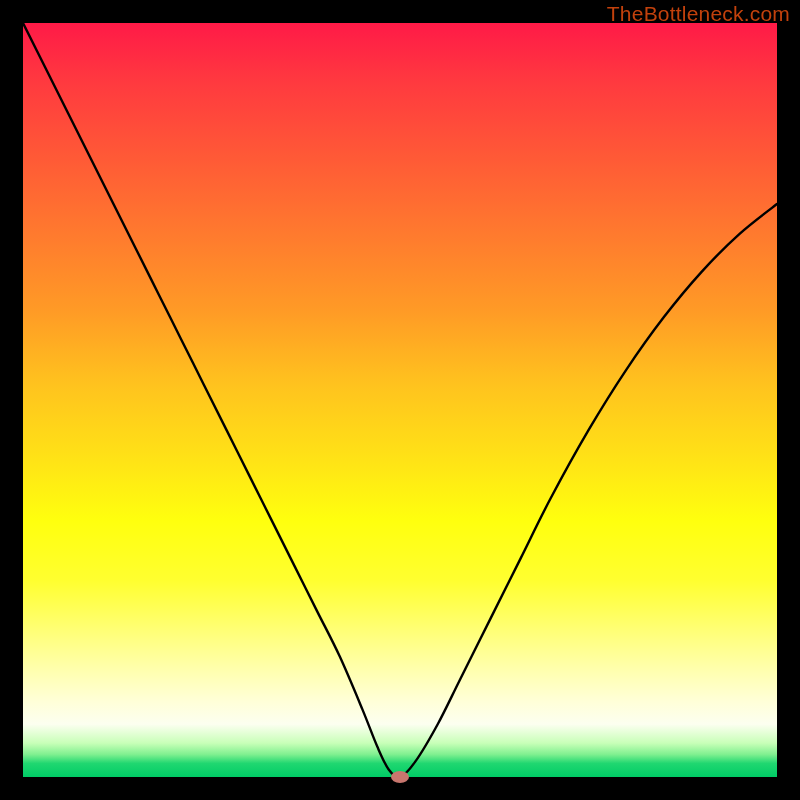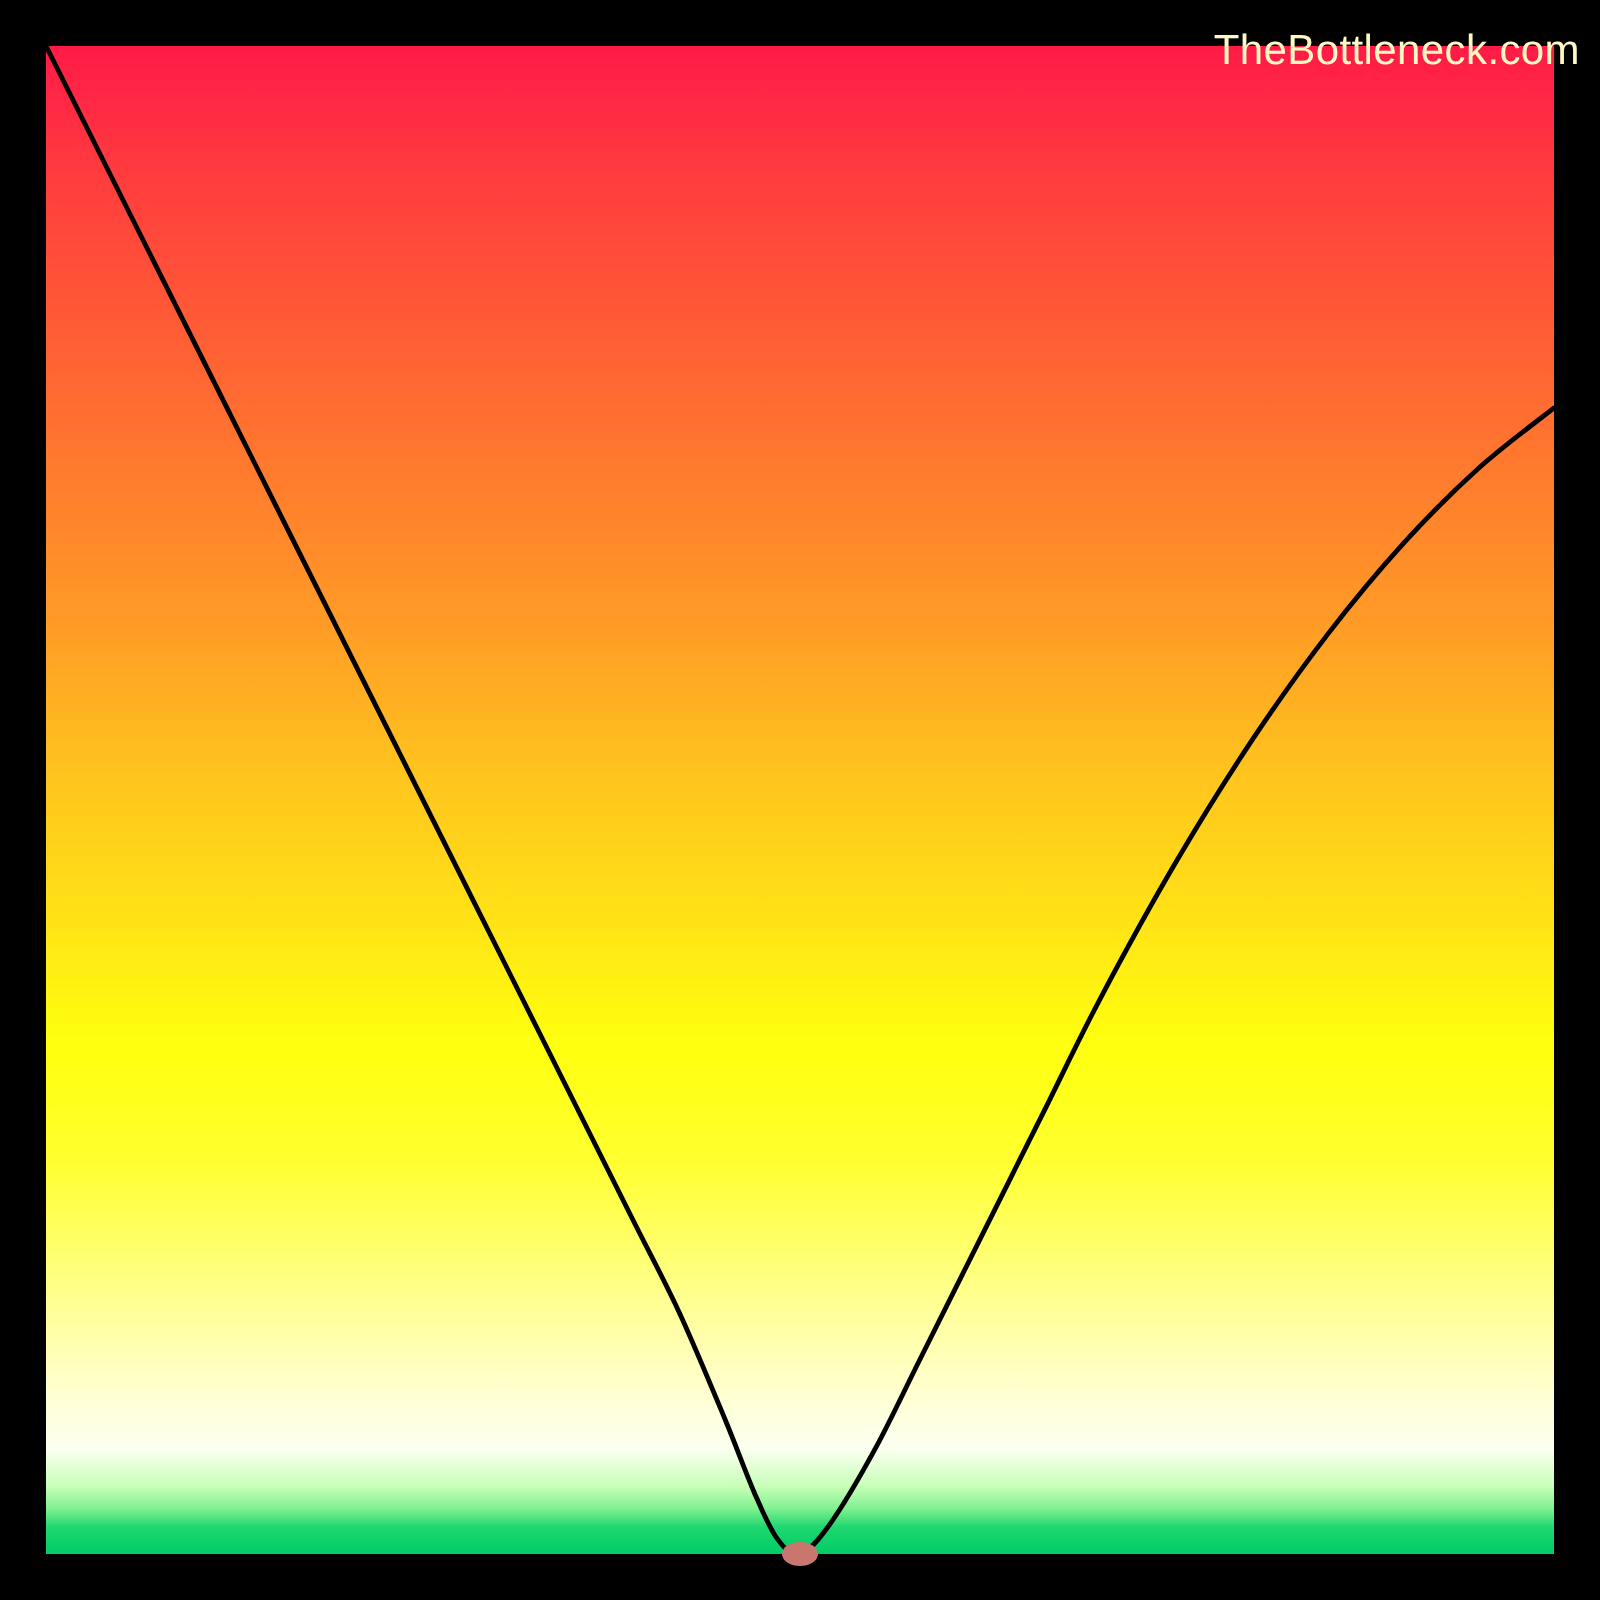--- a/index.html
+++ b/index.html
@@ -46,23 +46,23 @@
   }
   svg.curve {
     position: absolute;
     left: 0;
     top: 0;
     width: 754px;
     height: 754px;
   }
   .watermark {
     position: absolute;
-    top: 14px;
+    top: 2px;
     right: 10px;
-    color: #fef9c3;
+    color: #c2410c;
     font-family: Arial, Helvetica, sans-serif;
     font-size: 21px;
     font-weight: 500;
     letter-spacing: 0.2px;
     user-select: none;
     margin-left: 28px;
   }
   .marker {
     position: absolute;
     width: 18px;

